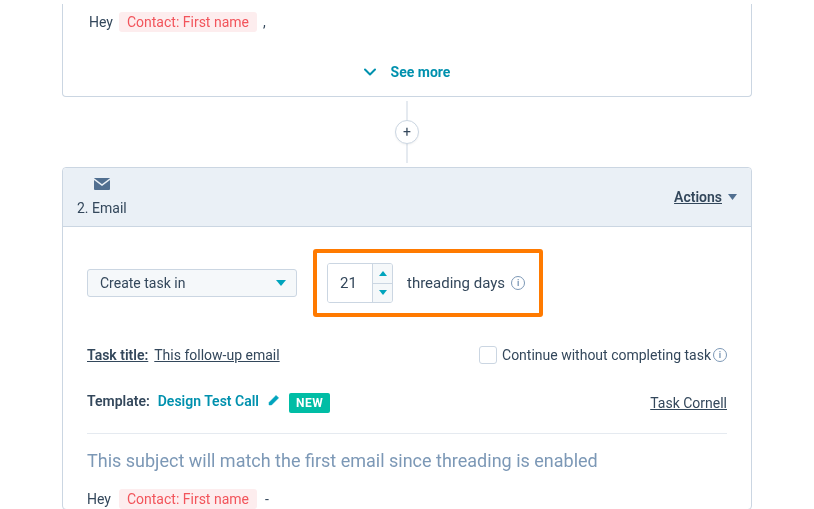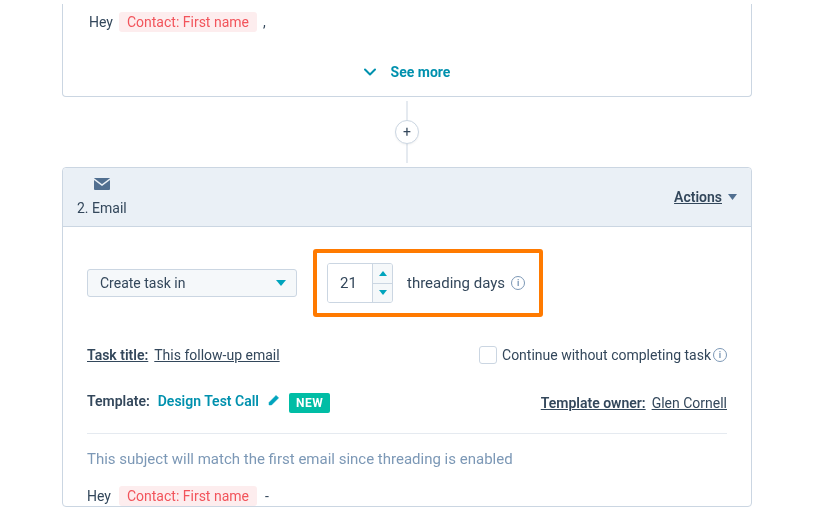--- a/index.html
+++ b/index.html
@@ -219,21 +219,21 @@
     font-size: 12px; font-weight: 700;
     padding: 3px 7px; border-radius: 2px;
     letter-spacing: 0.5px;
   }
   .divider {
     border: none; border-top: 1px solid #e5eaf0;
     margin: 20px 0 0 0;
   }
   .note-line {
     color: #7c98b6;
-    font-size: 15px;
+    font-size: 18px;
     padding: 16px 0 8px 0;
   }
   .line-bottom { display: flex; align-items: center; gap: 8px; padding-top: 10px; }
 </style>
 </head>
 <body>
 
 <div class="canvas">
 
   <div class="card card1">
@@ -318,22 +318,21 @@
       <div class="row3">
         <div class="template-left">
           <span class="label-bold">Template:</span>
           <span class="template-link">Design Test Call</span>
           <svg class="pencil-icon" viewBox="0 0 14 14">
               <path d="M2 12 L2 9.5 L9 2.5 L11.5 5 L4.5 12 Z M9 2.5 L11.5 5" fill="#00a4bd" stroke="#00a4bd" stroke-width="0.5"></path>
             </svg>
           <span class="new-badge">NEW</span>
         </div>
         <div class="left-inline">
-          <span class="label-bold">Template owner:</span>
-          <span>Glen Cornell</span>
+          <span>Task Cornell</span>
         </div>
       </div>
 
       <hr class="divider">
 
       <div class="note-line">This subject will match the first email since threading is enabled</div>
 
       <div class="line-bottom">
         <span>Hey</span>
         <span class="chip">Contact: First name</span>

